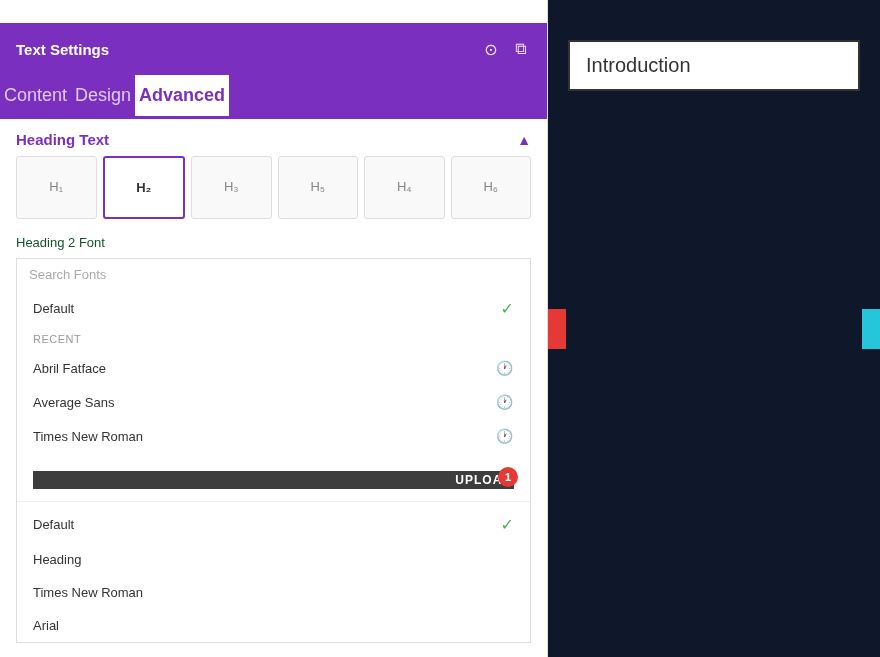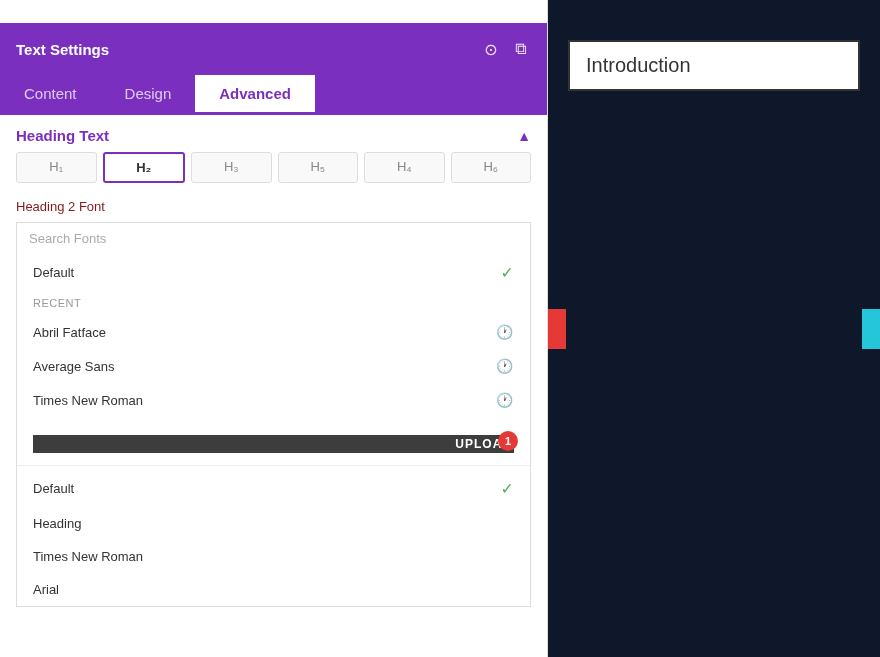--- a/index.html
+++ b/index.html
@@ -55,23 +55,23 @@
       justify-content: center;
     }
 
     
     .panel-tabs {
       background: #7b2fbe;
       display: flex;
       padding: 0 0 0 0;
     }
     .tab {
-      padding: 10px 24px;
+      padding: 10px 4px;
       color: rgba(255,255,255,0.75);
-      font-size: 15px;
+      font-size: 18px;
       cursor: pointer;
       border-bottom: 3px solid transparent;
     }
     .tab.active {
       background: #fff;
       color: #7b2fbe;
       border-bottom: 3px solid #7b2fbe;
       font-weight: 600;
     }
 
@@ -95,40 +95,40 @@
 
     
     .heading-tabs {
       display: flex;
       padding: 0 16px 12px;
       gap: 6px;
     }
     .h-tab {
       flex: 1;
       text-align: center;
-      padding: 6px 4px;
+      padding: 22px 4px;
       border: 1px solid #ddd;
       border-radius: 3px;
       font-size: 13px;
       color: #888;
       cursor: pointer;
       background: #f9f9f9;
     }
     .h-tab.active {
       background: #fff;
       border: 2px solid #7b2fbe;
       color: #333;
       font-weight: 600;
     }
 
     
     .font-label {
       padding: 4px 16px 8px;
       font-size: 13px;
-      color: #7f1d1d;
+      color: #14532d;
       font-weight: 500;
     }
 
     .search-input {
       width: 100%;
       padding: 8px 12px;
       border: none;
       outline: none;
       font-size: 13px;
       color: #333;

